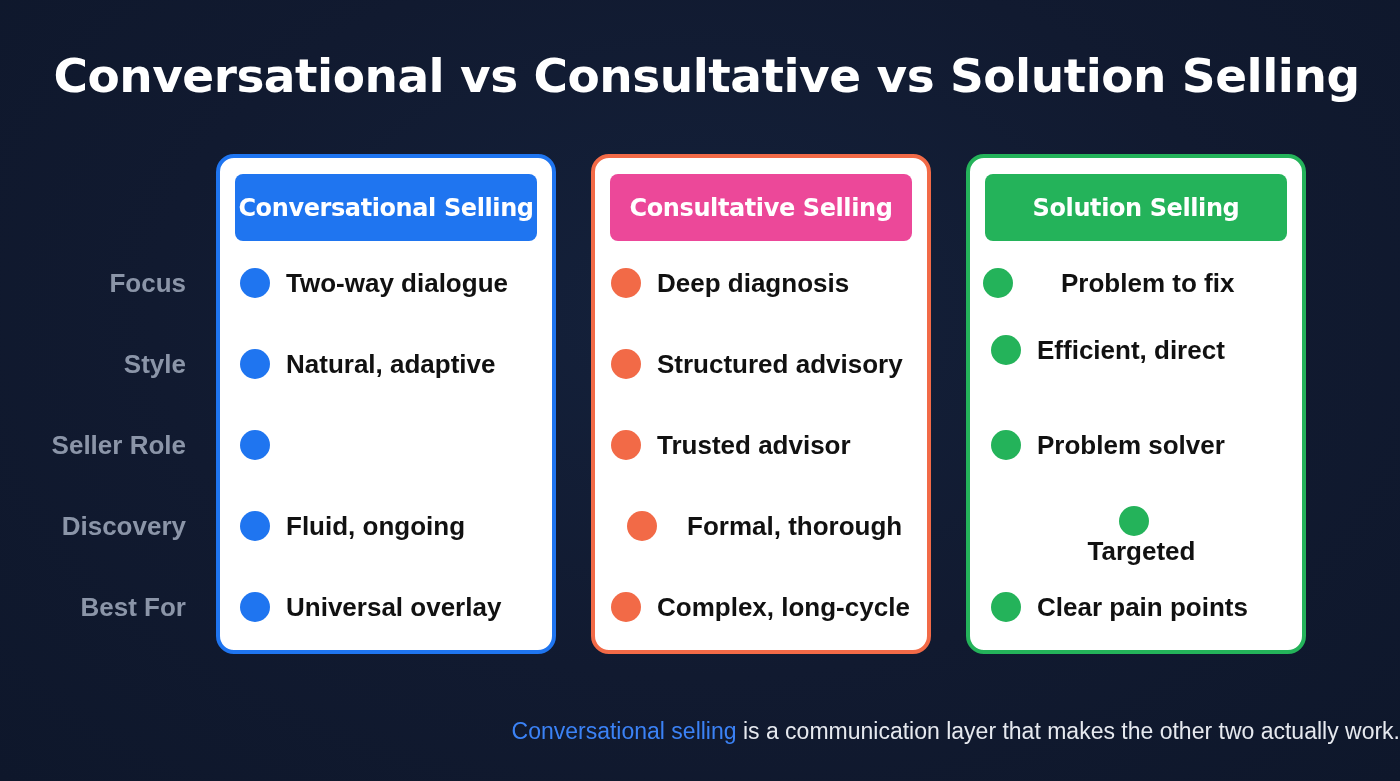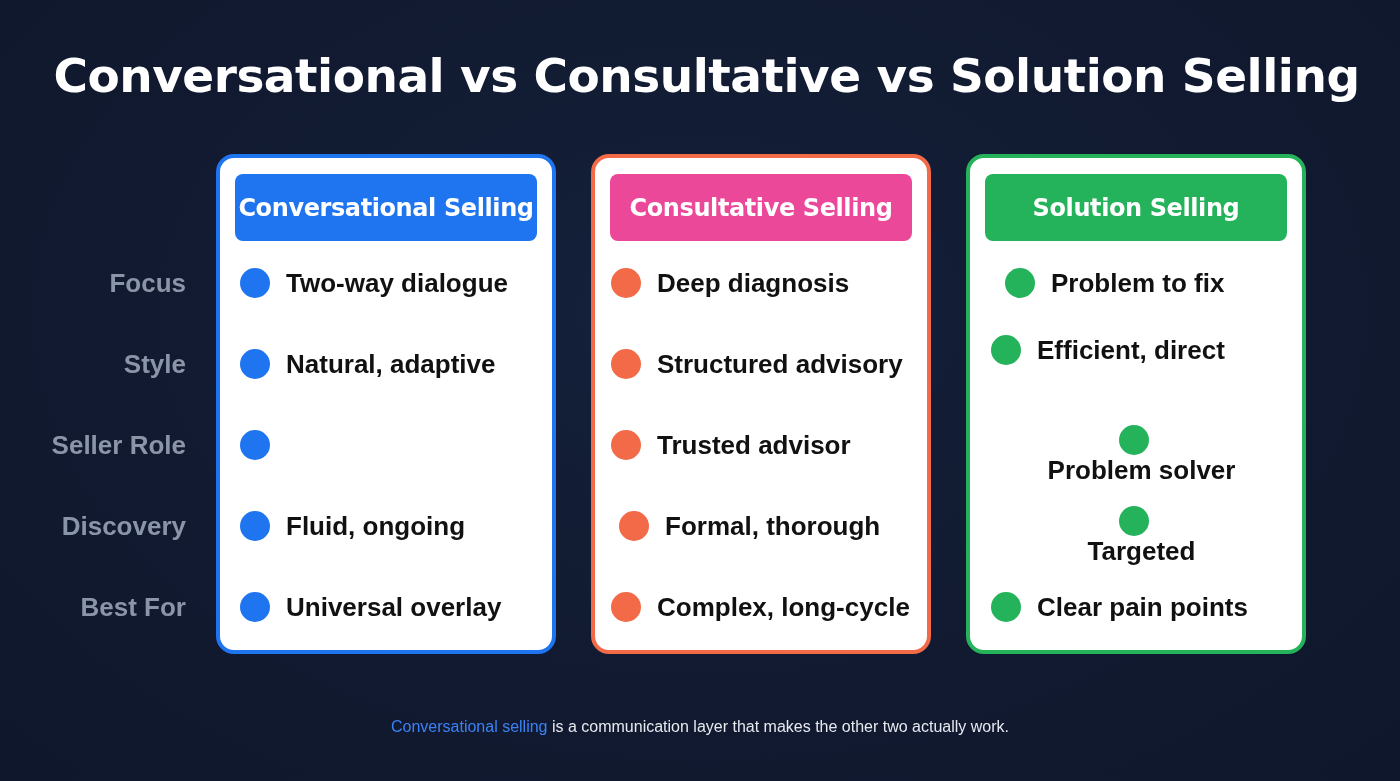--- a/index.html
+++ b/index.html
@@ -35,22 +35,22 @@
       letter-spacing: -0.4px;
     }
     .item {
       position: absolute; left: 20px; right: 10px; height: 40px;
       display: flex; align-items: center;
       transform: translateY(-50%);
     }
     .dot { width: 30px; height: 30px; border-radius: 50%; flex: 0 0 30px; margin-right: 16px; }
     .item-text { color: #111111; font-size: 26px; font-weight: bold; font-family: "Liberation Sans", sans-serif; }
     .footer {
-      position: absolute; left: 0; right: 0; top: 718px; text-align: center;
-      color: #e6e9ef; font-size: 16px; font-family: "Liberation Sans", sans-serif;
+      position: absolute; left: 0; right: 0; top: 718px; text-align: right;
+      color: #e6e9ef; font-size: 23px; font-family: "Liberation Sans", sans-serif;
     }
     .footer .hl { color: #3b82f6; }
   </style>
 </head>
 <body>
 
 <div class="title">Conversational vs Consultative vs Solution Selling</div>
 
 <div class="row-labels">
   <div class="row-label" style="top:283px">Focus</div>
@@ -90,41 +90,41 @@
     <span class="item-text">Deep diagnosis</span>
   </div>
   <div class="item" style="top:206px; left:16px;">
     <span class="dot" style="background:#f26a47"></span>
     <span class="item-text">Structured advisory</span>
   </div>
   <div class="item" style="top:287px; left:16px;">
     <span class="dot" style="background:#f26a47"></span>
     <span class="item-text">Trusted advisor</span>
   </div>
-  <div class="item" style="top:368px; left:24px;">
+  <div class="item" style="top:368px; left:32px;gap:14px;">
     <span class="dot" style="background:#f26a47"></span>
     <span class="item-text">Formal, thorough</span>
   </div>
   <div class="item" style="top:449px; left:16px;">
     <span class="dot" style="background:#f26a47"></span>
     <span class="item-text">Complex, long-cycle</span>
   </div>
 </div>
 
 <div class="card" style="left:966px; border-color:#24b35a;">
   <div class="header" style="background:#24b35a;">Solution Selling</div>
-  <div class="item" style="top:125px; left:35px;">
+  <div class="item" style="top:125px; left:13px;gap:32px;">
     <span class="dot" style="background:#24b35a"></span>
     <span class="item-text">Problem to fix</span>
   </div>
   <div class="item" style="top:192px; left:21px;">
     <span class="dot" style="background:#24b35a"></span>
     <span class="item-text">Efficient, direct</span>
   </div>
-  <div class="item" style="top:287px; left:21px;flex-direction:column;">
+  <div class="item" style="top:287px; left:21px;">
     <span class="dot" style="background:#24b35a"></span>
     <span class="item-text">Problem solver</span>
   </div>
   <div class="item" style="top:368px; left:21px;flex-direction:column;">
     <span class="dot" style="background:#24b35a"></span>
     <span class="item-text">Targeted</span>
   </div>
   <div class="item" style="top:449px; left:21px;">
     <span class="dot" style="background:#24b35a"></span>
     <span class="item-text">Clear pain points</span>

